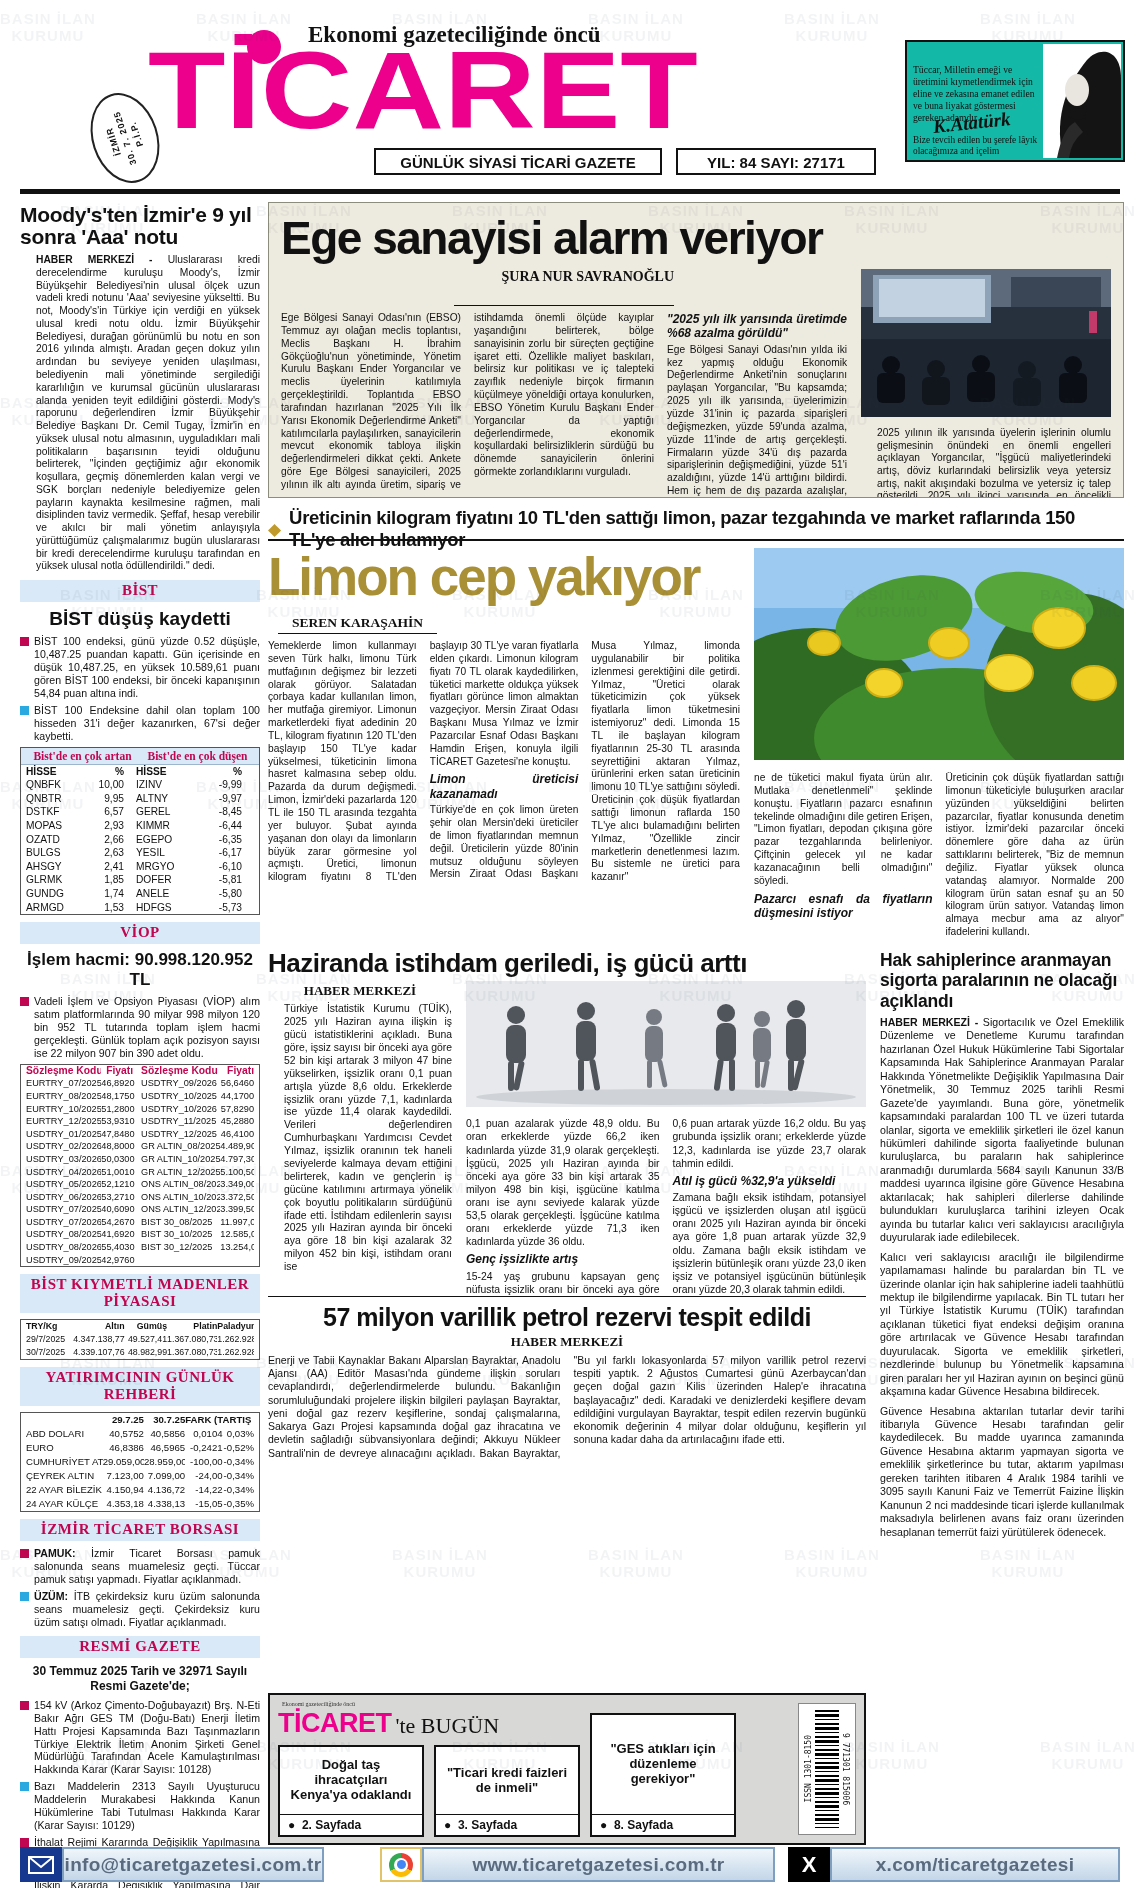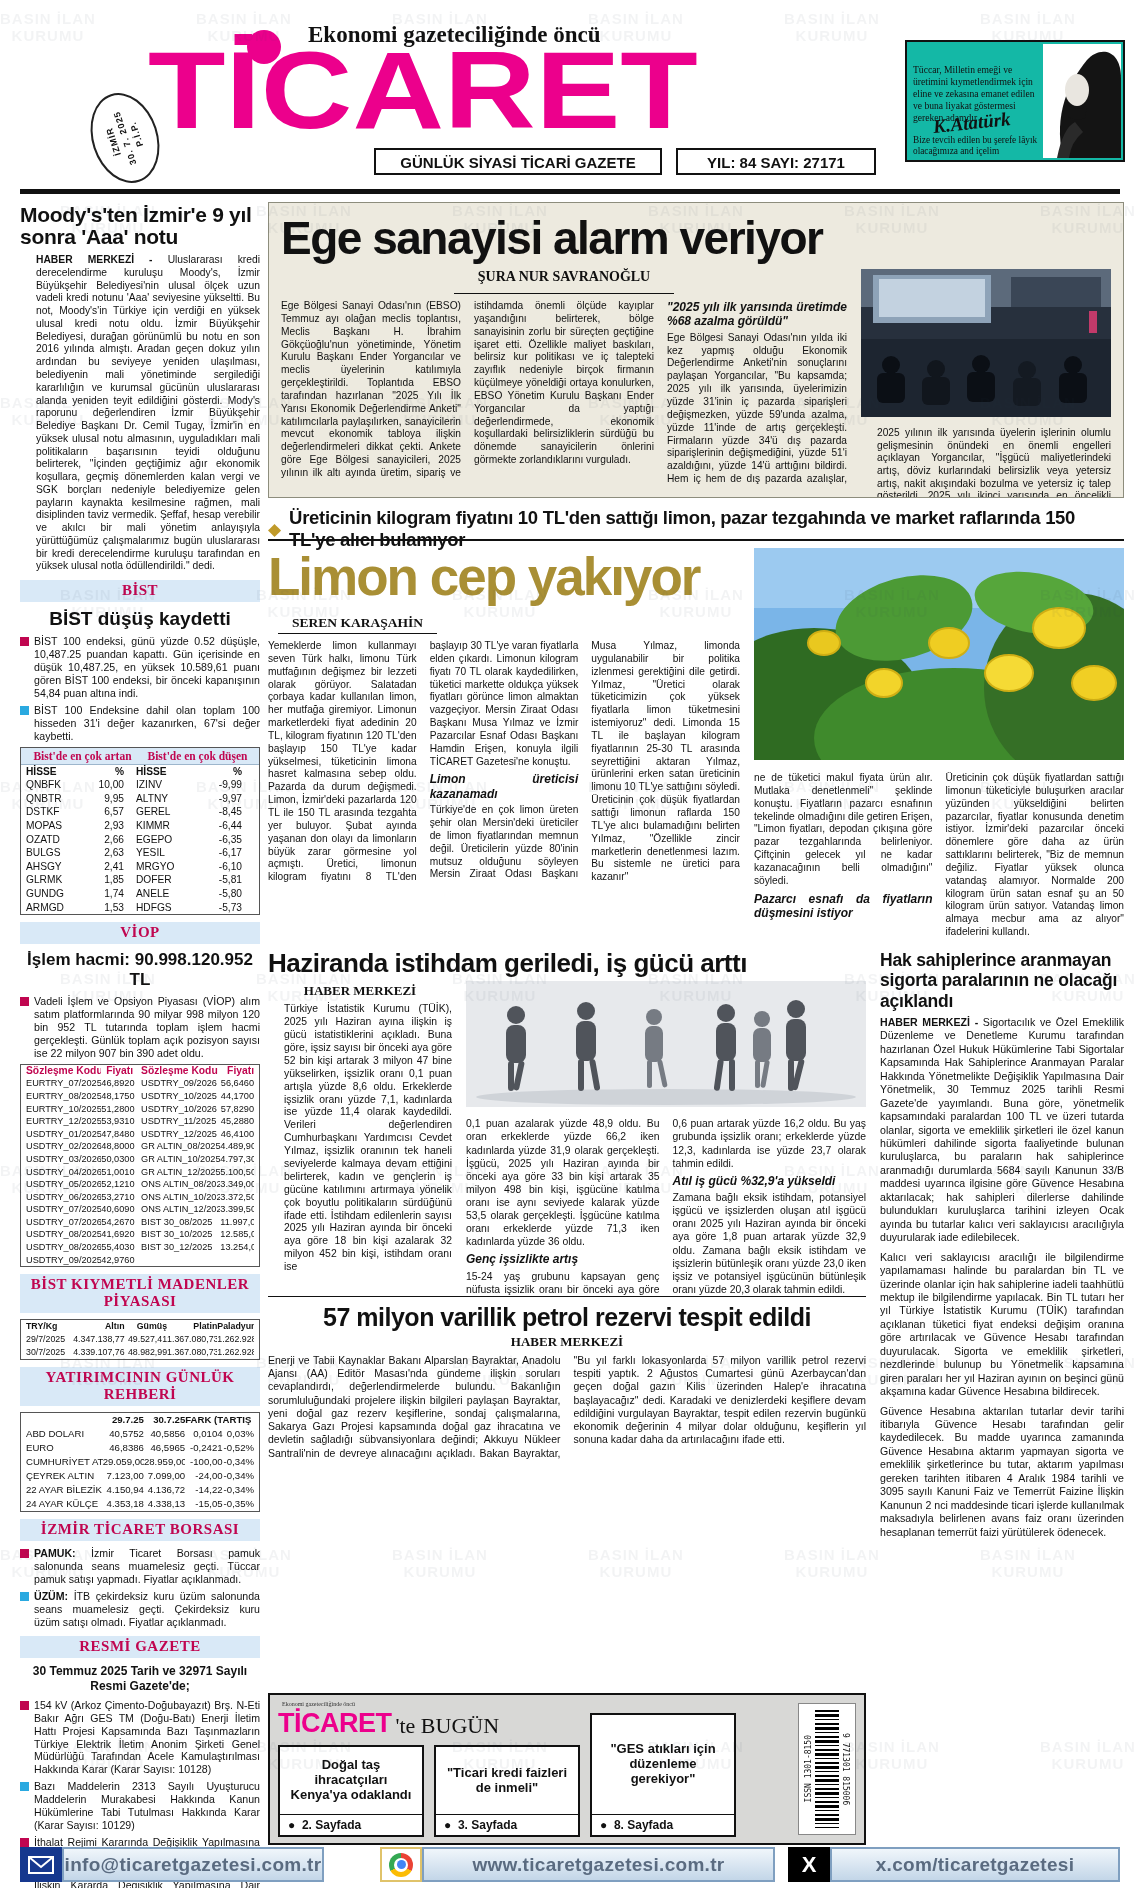--- a/index.html
+++ b/index.html
@@ -69,22 +69,22 @@
   .reh-t .trow span:nth-child(5){width:32px;text-align:right;}
   .resmi-head{font:800 12px/1.25 "Liberation Sans",sans-serif;text-align:center;margin:2px 0 5px;}
   .devam{font:800 11px "Liberation Sans",sans-serif;margin-top:2px;}
   
   .rightarea{position:absolute;left:268px;top:202px;width:856px;height:1643px;}
   .ege-box{position:absolute;left:0;top:0;width:856px;height:296px;background:#edeadf;
            border:1px solid #8d8d7d;padding:8px 12px;overflow:hidden;}
   .ege-head{font:800 46px/1 "Liberation Sans",sans-serif;letter-spacing:-1.5px;margin:4px 0 8px;}
   .ege-flex{display:flex;gap:14px;}
   .ege-left{width:578px;}
-  .byline-c{font:700 14px "Liberation Serif",serif;text-align:center;border-bottom:1.5px solid #111;
-            width:220px;margin:0 auto 6px;padding-bottom:8px;}
+  .byline-c{font:700 14px "Liberation Serif",serif;text-align:right;border-bottom:1.5px solid #111;
+            width:220px;margin:0 auto 6px;padding-bottom:20px;}
   .cols3{column-count:3;column-gap:13px;font:400 10.2px/1.26 "Liberation Sans",sans-serif;text-align:justify;height:188px;overflow:hidden;}
   .cols2{column-count:2;column-gap:13px;font:400 10.2px/1.26 "Liberation Sans",sans-serif;text-align:justify;overflow:hidden;}
   .subhead{font:800 italic 12px/1.2 "Liberation Sans",sans-serif;margin:4px 0 3px;}
   .ege-right{width:250px;}
   .ege-right .body-sm{font-size:10.2px;margin-top:6px;height:118px;overflow:hidden;}
   .kicker{position:absolute;left:0;top:305px;width:856px;display:flex;align-items:center;gap:8px;}
   .kicker .dia{color:#c09a2a;font-size:17px;}
   .kicker .ktxt{font:800 18.5px "Liberation Sans",sans-serif;letter-spacing:-.3px;}
   .kicker-rule{position:absolute;left:0;top:337px;width:856px;height:2px;background:#111;}
   .limon{position:absolute;left:0;top:346px;width:856px;height:398px;overflow:hidden;}

